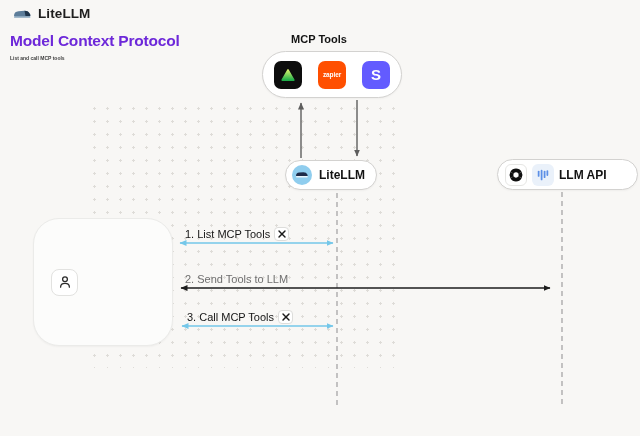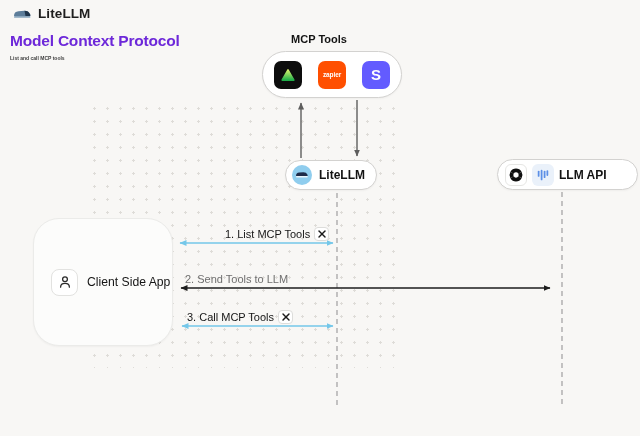--- a/index.html
+++ b/index.html
@@ -42,21 +42,21 @@
   .client-box{left:33px;top:218px;width:140px;height:128px;border-radius:26px;background:#fcfcfb;
     border:1px solid #ebebe9;padding-left:17px;gap:9px;}
   .client-icon{width:27px;height:27px;border-radius:8px;background:#fff;border:1px solid #e2e2e0;
     display:flex;align-items:center;justify-content:center;}
   .client-box .nlabel{font-size:12.2px;font-weight:500;color:#151515;}
 
   
   .msg{position:absolute;display:flex;align-items:center;gap:4px;}
   .msg .txt{font-size:11px;font-weight:500;color:#161616;}
   .msg.gray .txt{color:#6f6f6f;}
-  .msg1{left:185px;top:227px;margin-left:40px;}
+  .msg1{left:185px;top:227px;}
   .msg2{left:185px;top:273px;}
   .msg3{left:187px;top:310px;text-align:right;}
   .tool-badge{width:15px;height:14px;border-radius:4px;background:#fff;border:1px solid #dddddb;
     display:flex;align-items:center;justify-content:center;}
 
   svg.layer{position:absolute;left:0;top:0;pointer-events:none;}
 </style>
 </head>
 <body>
 
@@ -155,21 +155,20 @@
     <span class="nlabel">LLM API</span>
   </div>
 
   <div class="node client-box">
     <div class="client-icon">
       <svg width="16" height="16" viewBox="0 0 20 20" fill="none" stroke="#2b2b2b" stroke-width="1.6" stroke-linecap="round">
         <circle cx="10" cy="6.5" r="3"></circle>
         <path d="M4.5 16.5 Q4.5 11.8 10 11.8 Q15.5 11.8 15.5 16.5"></path>
       </svg>
     </div>
-    <span class="nlabel">Client Side App</span>
   </div>
 
   <div class="msg msg1">
     <span class="txt">1. List MCP Tools</span>
     <span class="tool-badge">
       <svg width="10" height="10" viewBox="0 0 12 12" stroke="#1b1b1b" stroke-width="1.7" stroke-linecap="round">
         <line x1="2.4" y1="9.6" x2="9.6" y2="2.4"></line>
         <line x1="2.4" y1="2.4" x2="9.6" y2="9.6"></line>
       </svg>
     </span>

